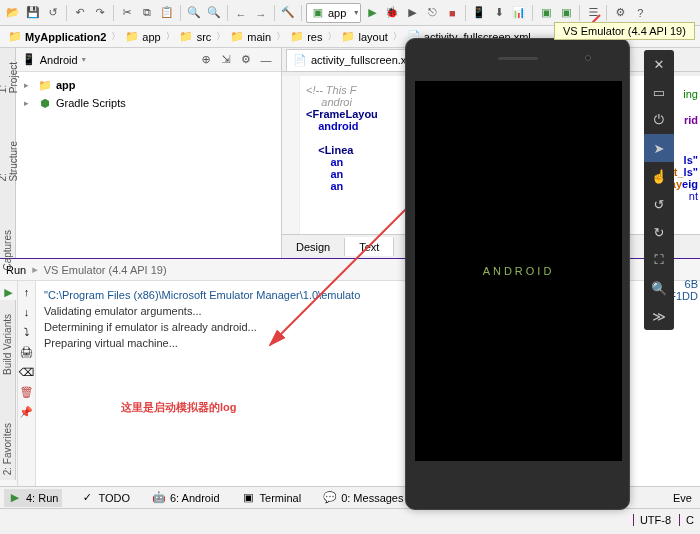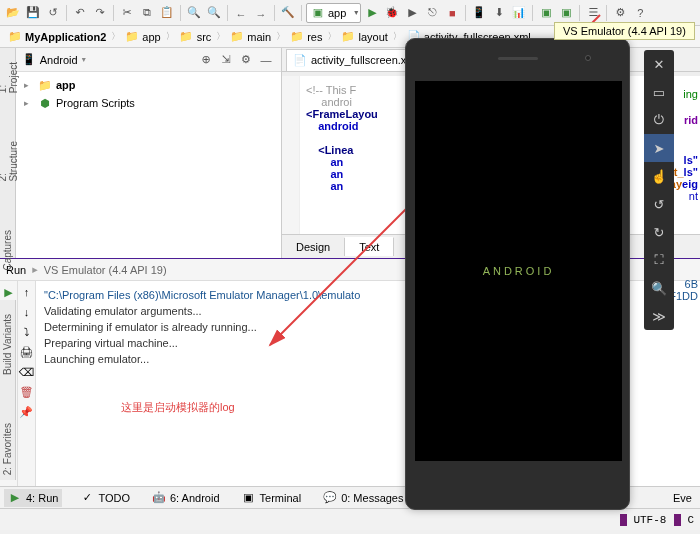--- a/index.html
+++ b/index.html
@@ -25,21 +25,21 @@
 .tree { padding: 4px; flex: 1; background: #fff; }
 .tree-item { display: flex; align-items: center; gap: 4px; padding: 2px 4px; }
 .tree-item .exp { width: 10px; color: #888; font-size: 9px; }
 
 .editor-area { flex: 1; background: #fff; display: flex; flex-direction: column; position: relative; }
 .editor-tabs { height: 24px; background: #f0f0f0; border-bottom: 1px solid #ccc; display: flex; align-items: center; padding: 0 4px; gap: 6px; }
 .editor-tab { display: flex; align-items: center; gap: 4px; padding: 2px 6px; background: #fff; border: 1px solid #ccc; border-bottom: none; height: 22px; }
 .editor-body { flex: 1; display: flex; border-top: 4px solid #eee; }
 .gutter { width: 18px; background: #f5f5f5; border-right: 1px solid #eee; }
 .code { flex: 1; padding: 8px 6px; font-family: Consolas, monospace; font-size: 11px; color: #333; overflow: hidden; }
-.code .c-gray { color: #999; }
+.code .c-gray { color: #999; font-style: italic; }
 .code .c-tag { color: #000080; font-weight: bold; }
 .code .c-attr { color: #0000c0; font-weight: bold; }
 .code div { white-space: pre; }
 .design-tabs { height: 24px; background: #f0f0f0; border-top: 1px solid #ccc; display: flex; align-items: center; }
 .design-tab { padding: 3px 14px; border-right: 1px solid #ccc; cursor: pointer; }
 .design-tab.active { background: #fff; border-top: 1px solid #fff; margin-top: -1px; }
 
 .run-panel { height: 228px; border-top: 1px solid #4c1d95; background: #fff; display: flex; flex-direction: column; }
 .run-header { height: 22px; background: #f5f5f5; border-bottom: 1px solid #ddd; display: flex; align-items: center; padding: 0 6px; gap: 6px; }
 .run-body { flex: 1; display: flex; }
@@ -51,21 +51,21 @@
 .run-ok { color: #333; }
 .run-done { color: #333; font-weight: normal; }
 .annotation { color: #e04040; position: absolute; }
 
 .bottom-tabs { height: 22px; background: #f2f2f2; border-top: 1px solid #ccc; display: flex; align-items: center; padding: 0 4px; gap: 14px; }
 .bt-item { display: flex; align-items: center; gap: 4px; cursor: pointer; padding: 2px 4px; }
 .bt-item.active { background: #ddd; }
 
 .status-bar { height: 22px; background: #f2f2f2; border-top: 1px solid #ccc; display: flex; align-items: center; padding: 0 6px; gap: 8px; }
 .status-right { margin-left: auto; display: flex; gap: 8px; align-items: center; }
-.status-right span { border-left: 7px solid #701a75; padding-left: 6px; font-family: Liberation Mono, monospace; }
+.status-right span { border-left: 1px solid #701a75; padding-left: 6px; }
 
 
 .emulator { position: absolute; left: 405px; top: 38px; width: 225px; height: 472px; background: #2d2d2d; border-radius: 10px; border: 1px solid #444; z-index: 50; box-shadow: 0 0 8px rgba(0,0,0,0.3); }
 .emu-screen { position: absolute; left: 9px; top: 42px; width: 207px; height: 380px; background: #000; display: flex; align-items: center; justify-content: center; }
 .emu-logo { color: #92b558; font-size: 11px; letter-spacing: 3px; font-family: sans-serif; }
 .emu-speaker { position: absolute; top: 18px; left: 50%; transform: translateX(-50%); width: 40px; height: 3px; background: #444; border-radius: 2px; }
 .emu-cam { position: absolute; top: 16px; right: 38px; width: 6px; height: 6px; background: #222; border-radius: 50%; border: 1px solid #555; }
 
 .emu-toolbar { position: absolute; left: 644px; top: 50px; width: 30px; background: #2d2d2d; border-radius: 3px; z-index: 51; display: flex; flex-direction: column; }
 .emu-tb-btn { width: 30px; height: 28px; display: flex; align-items: center; justify-content: center; color: #ccc; cursor: pointer; font-size: 13px; }
@@ -187,21 +187,21 @@
     </div>
     <div class="tree">
       <div class="tree-item">
         <span class="exp">▸</span>
           <span class="ico ico-folder">📁</span>
         <b>app</b>
       </div>
       <div class="tree-item">
         <span class="exp">▸</span>
           <span class="ico ico-green">⬢</span>
-        <span>Program Scripts</span>
+        <span>Gradle Scripts</span>
       </div>
     </div>
   </div>
 
   <div class="editor-area">
     <div class="editor-tabs">
       <div class="editor-tab">
         <span class="ico">📄</span>
         <span>activity_fullscreen.xml</span>
       </div>
@@ -247,25 +247,24 @@
       <span class="ico">↓</span>
       <span class="ico">⤵</span>
       <span class="ico">🖨</span>
       <span class="ico">⌫</span>
       <span class="ico ico-red">🗑</span>
       <span class="ico">📌</span>
     </div>
     <div class="run-content">
       <div class="run-path">"C:\Program Files (x86)\Microsoft Emulator Manager\1.0\emulato</div>
       <div class="run-ok">Validating emulator arguments...</div>
-      <div class="run-ok">Determining if emulator is already running...</div>
+      <div class="run-ok">Determining if emulator is already android...</div>
       <div class="run-ok">Preparing virtual machine...</div>
-      <div class="run-ok">Launching emulator...</div>
       <div></div>
-      <div class="annotation" style="left:85px;top:118px;">这里是启动模拟器的log</div>
+      <div class="annotation" style="left:85px;top:118px;font-weight:bold;">这里是启动模拟器的log</div>
     </div>
   </div>
 </div>
 
 <div class="bottom-tabs">
   <div class="bt-item active">
       <span class="ico ico-green">▶</span>
       <span>4: Run</span>
     </div>
   <div class="bt-item">

